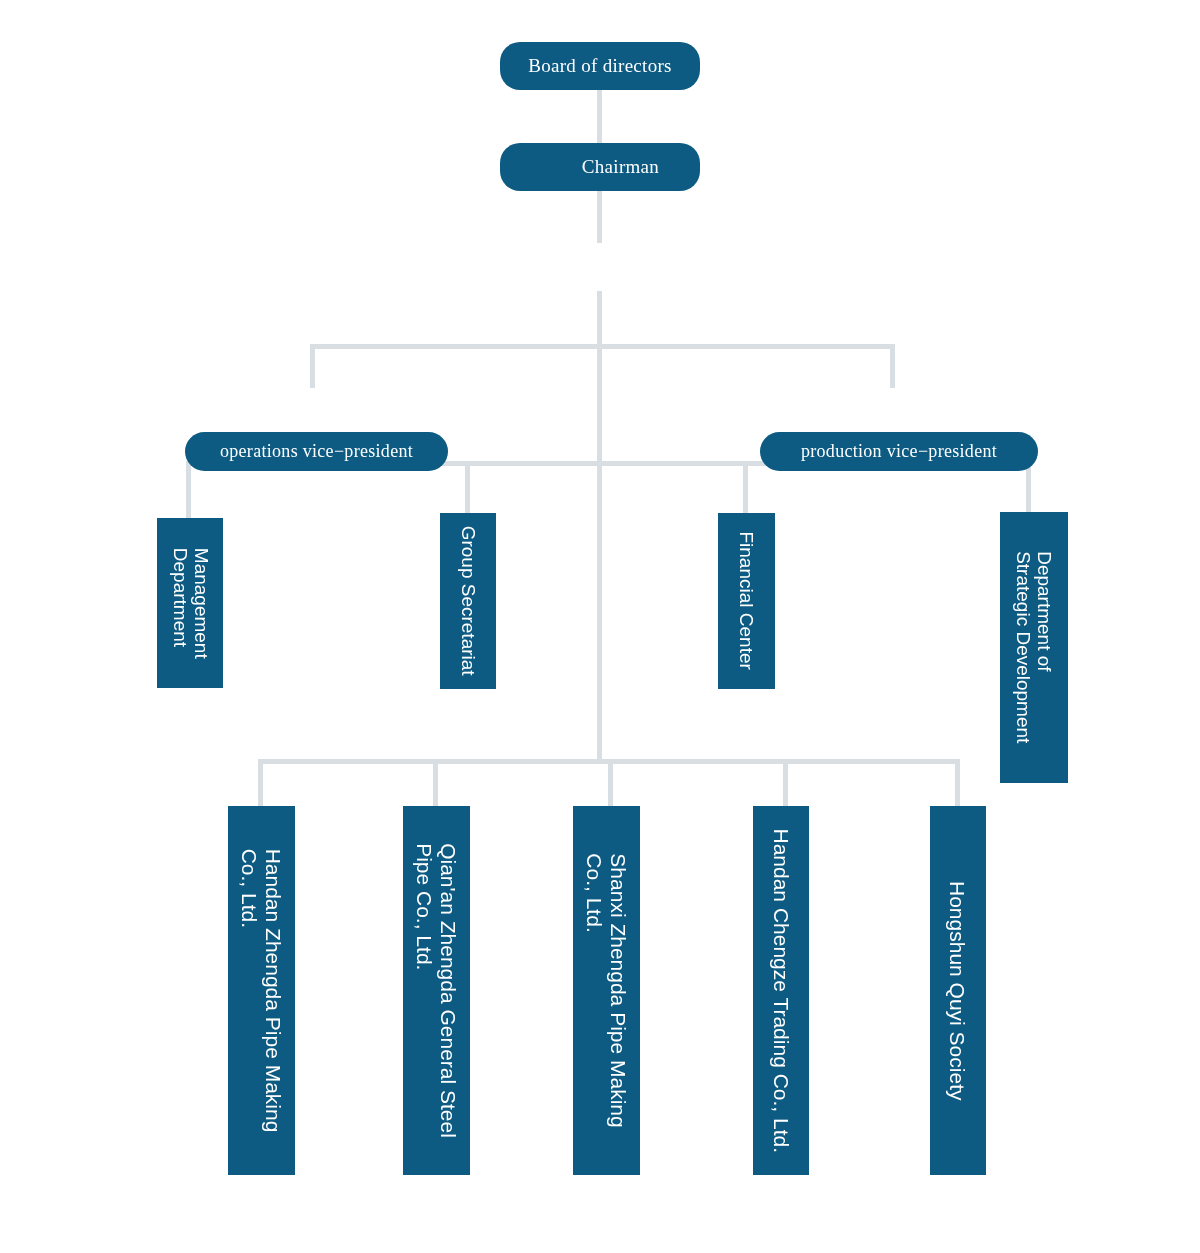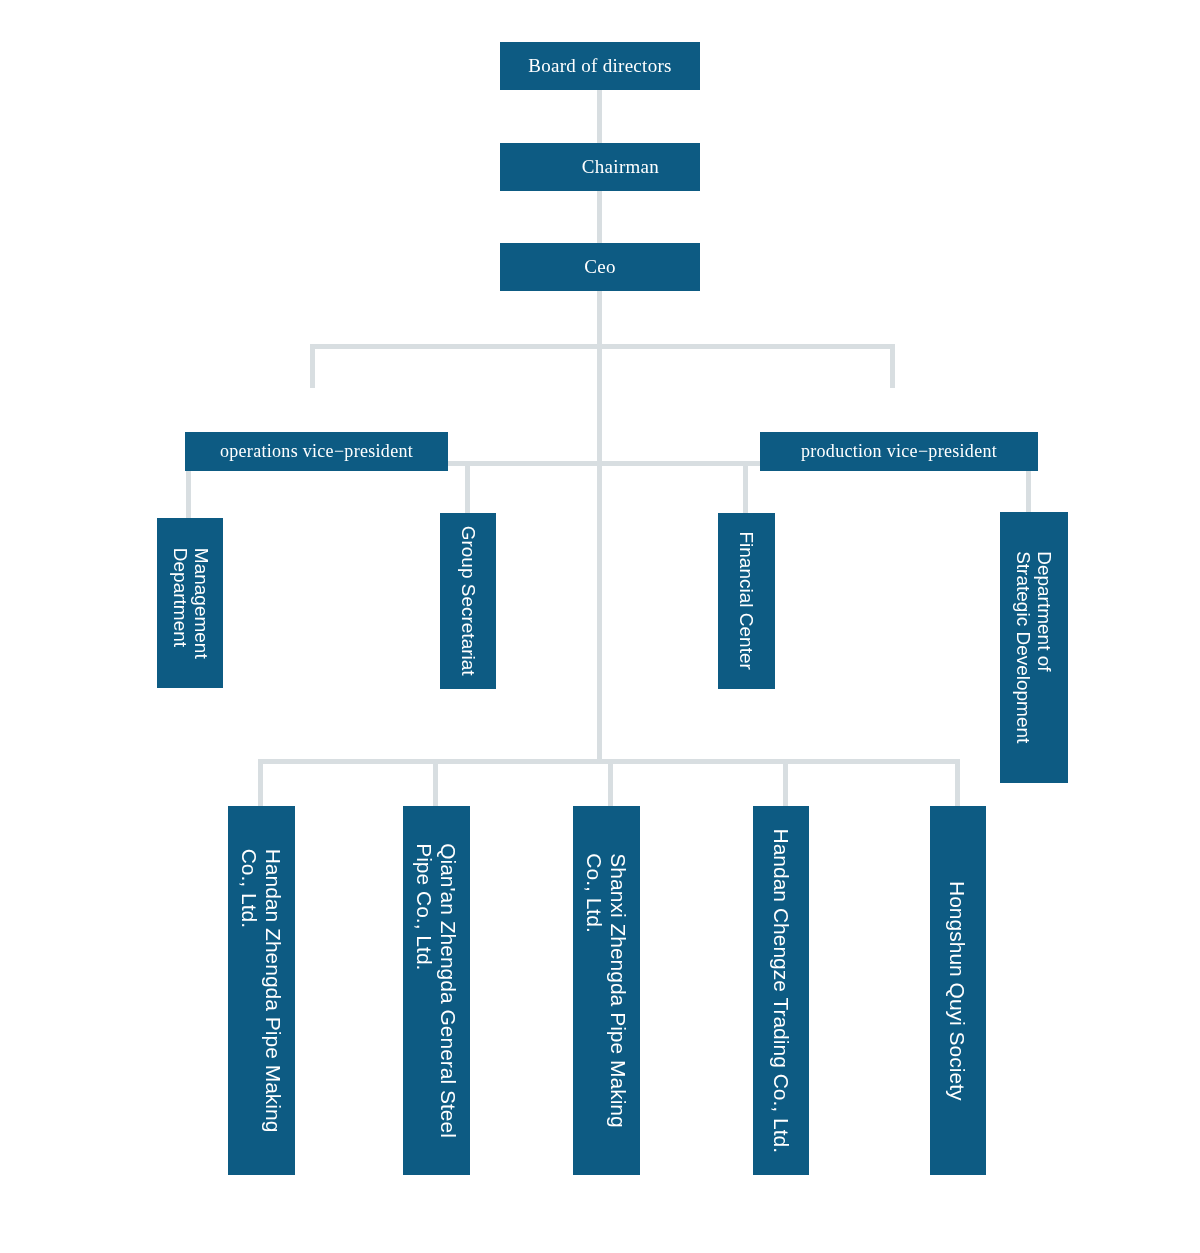--- a/index.html
+++ b/index.html
@@ -37,20 +37,21 @@
   }
 
   
   .node.horiz {
     font-family: "Liberation Serif", serif;
     font-size: 19px;
     letter-spacing: 0.3px;
     line-height: 1.1;
     text-align: center;
     padding: 0 6px;
+    border-radius: 20px;
   }
   .node.horiz.vp {
     font-size: 18px;
     margin-top: 44px;
   }
 
   
   .node.vert {
     padding: 0;
   }
@@ -97,23 +98,20 @@
   <div class="conn" style="left:955px; top:759px; width:5px; height:47px;"></div>
 
   <div class="node horiz" style="left:500px; top:42px; width:200px; height:48px;">
     <span>Board of directors</span>
   </div>
 
   <div class="node horiz" style="left:500px; top:143px; width:200px; height:48px;padding-left:47px;">
     <span>Chairman</span>
   </div>
 
-  <div class="node horiz" style="left:500px; top:243px; width:200px; height:48px;">
-    <span>Ceo</span>
-  </div>
 
   <div class="node horiz vp" style="left:185px; top:388px; width:263px; height:39px;">
     <span>operations vice−president</span>
   </div>
 
   <div class="node horiz vp" style="left:760px; top:388px; width:278px; height:39px;">
     <span>production vice−president</span>
   </div>
 
   <div class="node vert dept" style="left:157px; top:518px; width:66px; height:170px;">

